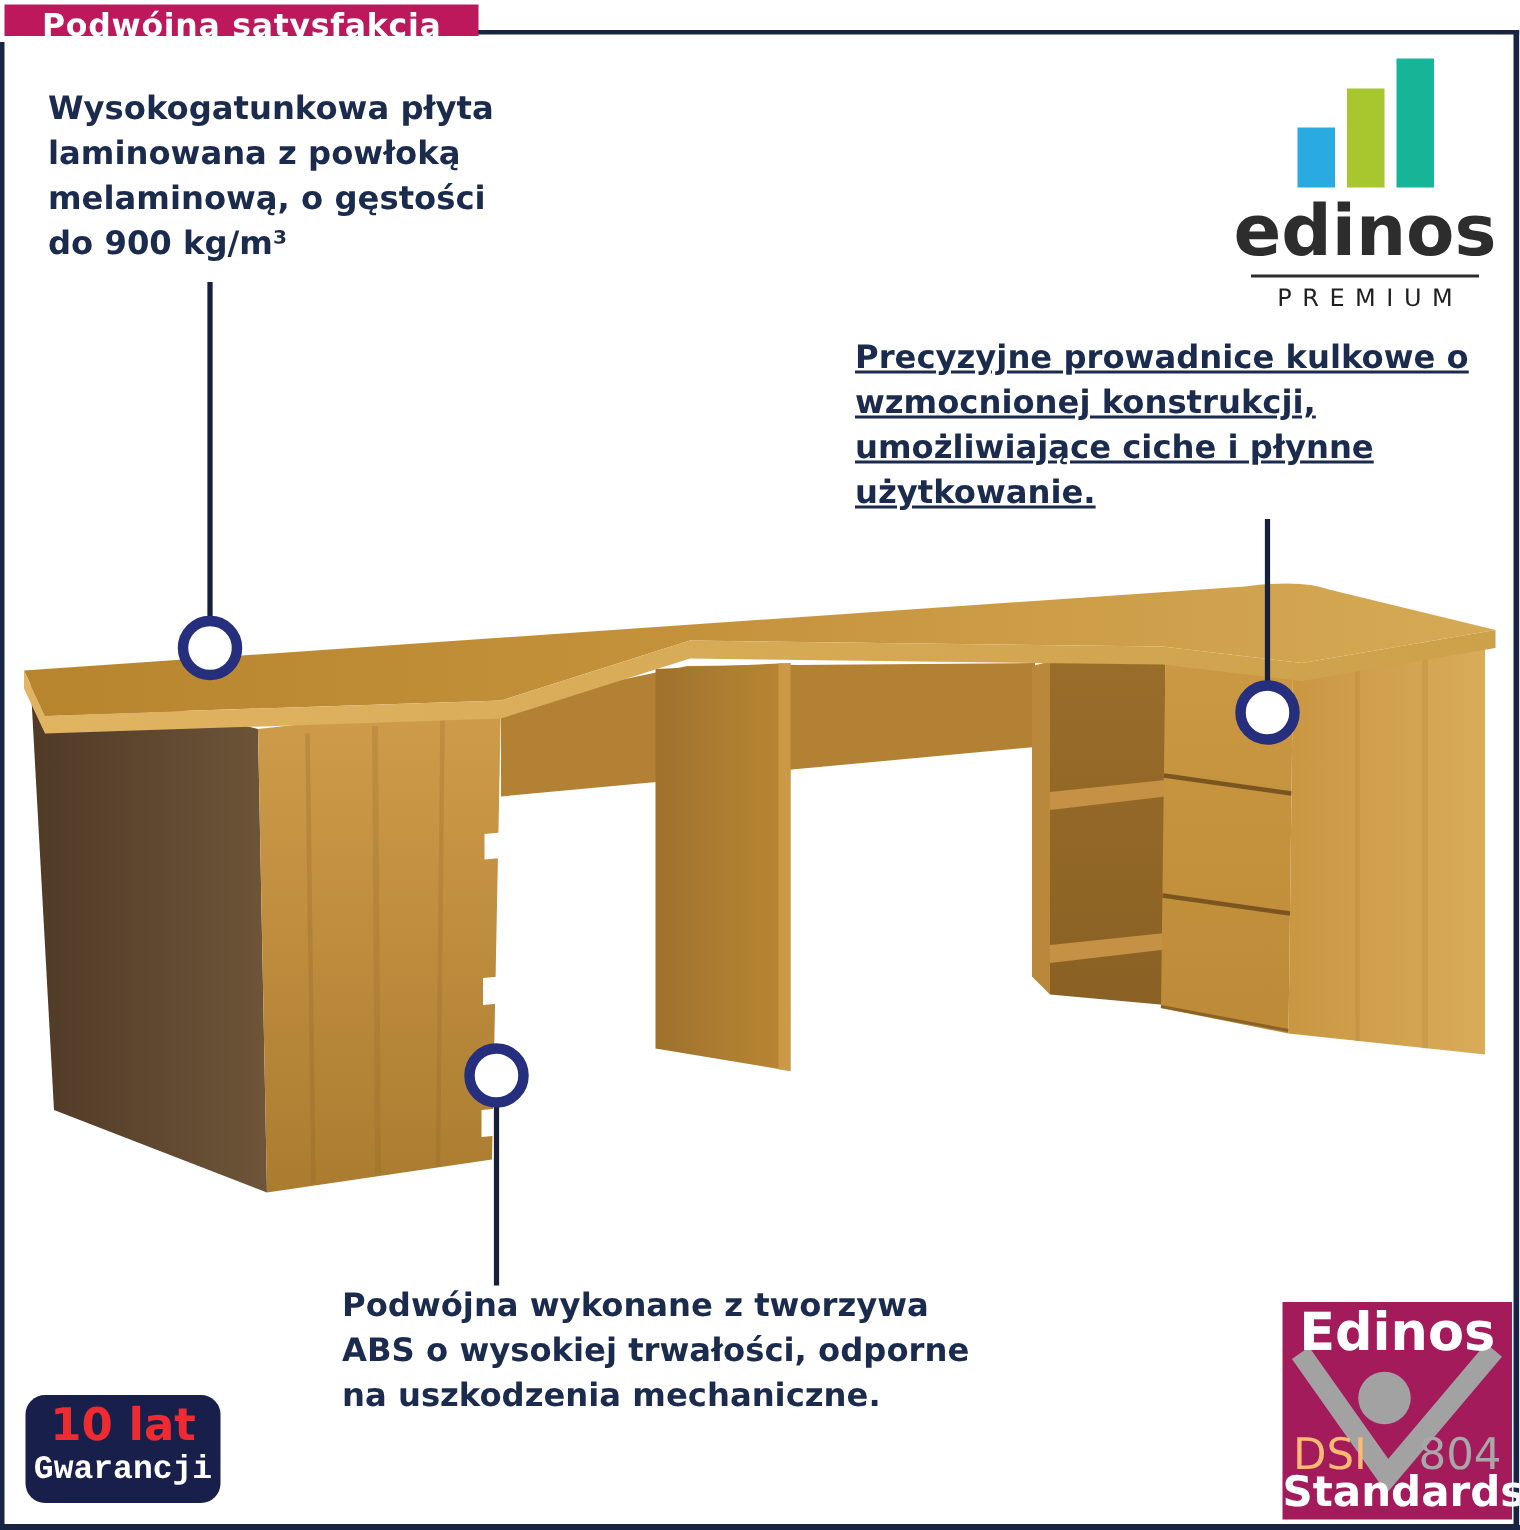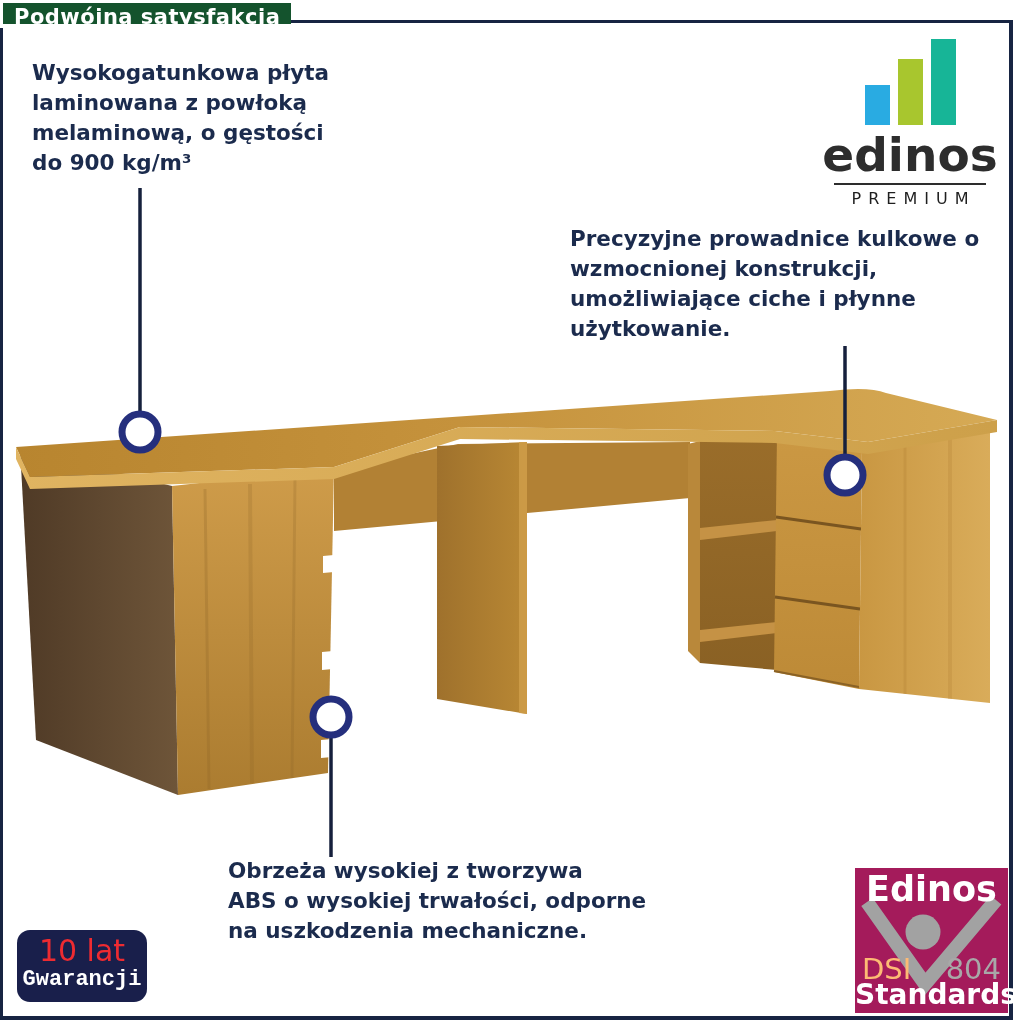--- a/index.html
+++ b/index.html
@@ -5,45 +5,45 @@
   html,body{margin:0;padding:0;background:#ffffff;}
   .stage{position:relative;width:1013px;height:1020px;background:#ffffff;overflow:hidden;
          font-family:"DejaVu Sans","Liberation Sans",sans-serif;}
 
   
   .frame-top{position:absolute;left:270px;right:0;top:20px;height:3px;background:#172442;z-index:1;}
   .frame-right{position:absolute;right:0;top:20px;bottom:0;width:4px;background:#172442;z-index:1;}
   .frame-bottom{position:absolute;left:0;right:0;bottom:0;height:4px;background:#172442;z-index:1;}
   .frame-left{position:absolute;left:0;top:28px;bottom:0;width:3px;background:#172442;z-index:1;}
 
-  .banner{position:absolute;left:3px;top:3px;height:21px;line-height:29px;padding:0 11px;
-          background:#14532d;color:#ffffff;font-size:21px;font-weight:bold;letter-spacing:.5px;z-index:2;}
+  .banner{position:absolute;left:3px;top:3px;height:21px;line-height:29px;padding:0 25px;
+          background:#be185d;color:#ffffff;font-size:21px;font-weight:bold;letter-spacing:.5px;z-index:2;}
 
   
   .callout-text{position:absolute;color:#1b2b4d;font-size:21.5px;font-weight:bold;
                 line-height:30px;white-space:pre-line;z-index:3;}
   .ct-material{left:32px;top:58px;width:360px;}
-  .ct-slides{left:570px;top:224px;width:432px;}
+  .ct-slides{left:570px;top:224px;width:432px;text-decoration:underline;}
   .ct-edges{left:228px;top:856px;width:455px;}
 
   
   .logo{position:absolute;left:820px;top:36px;width:180px;text-align:center;z-index:3;}
   .logo-bars{position:relative;height:89px;}
   .logo-bars span{position:absolute;bottom:0;width:25px;display:block;}
   .bar-blue{left:45px;height:40px;}
   .bar-green{left:78px;height:66px;}
   .bar-teal{left:111px;height:86px;}
   .brand-name{font-size:47px;line-height:46px;font-weight:bold;color:#2d2d2d;margin-top:7px;}
   .brand-divider{width:152px;height:2px;background:#2d2d2d;margin:5px auto 4px auto;}
   .brand-tier{font-size:16px;color:#1f1f1f;letter-spacing:7px;padding-left:7px;}
 
   
   .warranty{position:absolute;left:17px;top:930px;width:130px;height:72px;background:#191f4b;
             border-radius:13px;text-align:center;z-index:3;}
-  .warranty .w1{font-size:30px;line-height:34px;font-weight:normal;color:#ee2b31;margin-top:4px;}
+  .warranty .w1{font-size:30px;line-height:34px;font-weight:bold;color:#ee2b31;margin-top:4px;}
   .warranty .w2{font-size:22px;line-height:26px;font-weight:bold;color:#ffffff;margin-top:-1px;font-family:Liberation Mono, monospace;}
 
   
   .standards{position:absolute;left:855px;top:868px;width:153px;height:145px;background:#a41b5b;z-index:3;}
   .standards svg{position:absolute;left:0;top:0;}
   .std-brand{position:absolute;left:0;top:1px;width:100%;text-align:center;
              font-size:35px;font-weight:bold;color:#ffffff;}
   .std-dsi{position:absolute;left:7px;top:84px;font-size:29px;color:#fdba74;}
   .std-804{position:absolute;right:7px;top:84px;font-size:29px;color:#a8a8a8;margin-left:24px;}
   .std-label{position:absolute;left:0;top:110px;width:100%;text-align:center;
@@ -64,21 +64,21 @@
   <div class="banner">Podwójna satysfakcja</div>
 
   <div class="callout-text ct-material">Wysokogatunkowa płyta
 laminowana z powłoką
 melaminową, o gęstości
 do 900 kg/m³</div>
   <div class="callout-text ct-slides">Precyzyjne prowadnice kulkowe o
 wzmocnionej konstrukcji,
 umożliwiające ciche i płynne
 użytkowanie.</div>
-  <div class="callout-text ct-edges">Obrzeża wysokiej z tworzywa
+  <div class="callout-text ct-edges">Podwójna wykonane z tworzywa
 ABS o wysokiej trwałości, odporne
 na uszkodzenia mechaniczne.</div>
 
   <div class="logo">
     <div class="logo-bars">
       <span class="bar-blue" style="background:#29abe2"></span>
       <span class="bar-green" style="background:#a8c62e"></span>
       <span class="bar-teal" style="background:#17b597"></span>
     </div>
     <div class="brand-name">edinos</div>

